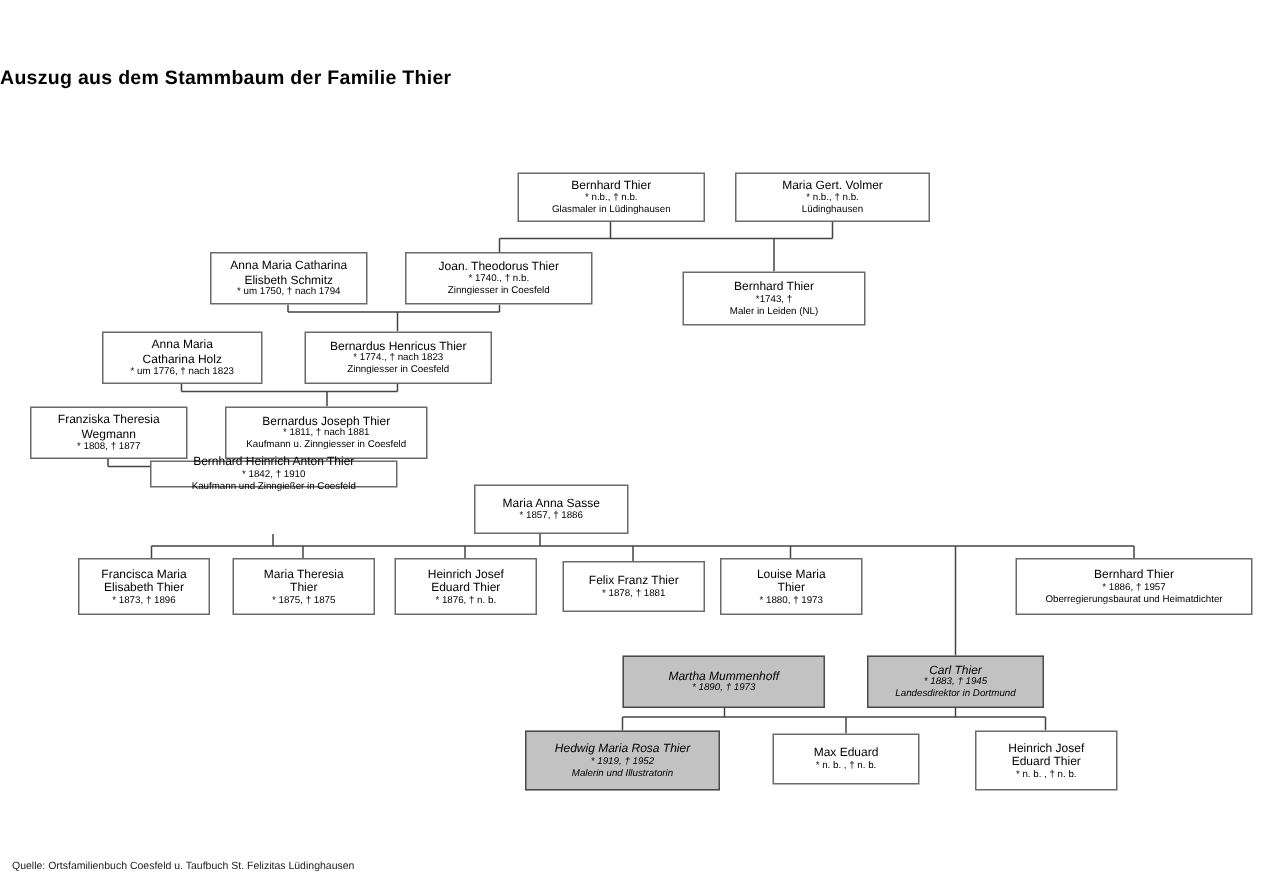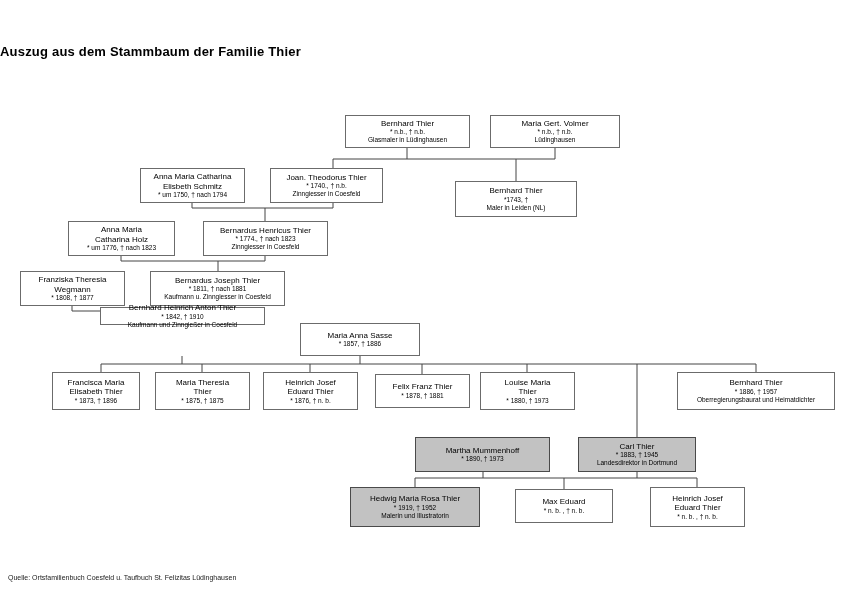--- a/index.html
+++ b/index.html
@@ -15,20 +15,21 @@
   .person{
     position:absolute;box-sizing:border-box;
     background:var(--box-fill,#fff);
     border:1px solid var(--box-border,#6b6b6b);
     display:flex;flex-direction:column;justify-content:center;align-items:center;
     text-align:center;padding:1px 2px;
   }
   .person.highlight{
     background:var(--hl-fill,#c2c2c2);
     border-color:#4a4a4a;
+    font-style:italic;
   }
   .pname{font-size:8px;line-height:9.5px;white-space:nowrap;}
   .pdetail{font-size:6.5px;line-height:8px;white-space:nowrap;}
   .pname:empty,.pdetail:empty{display:none;}
   .source-note{
     position:absolute;left:8px;top:574px;font-size:7px;color:#222;
   }
 </style>
 </head>
 <body>
@@ -61,21 +62,21 @@
   <span class="pdetail">Lüdinghausen</span>
 </div>
 
 <div class="person" style="left:140px;top:168px;width:105px;height:35px">
   <span class="pname">Anna Maria Catharina</span>
   <span class="pname">Elisbeth Schmitz</span>
   <span class="pdetail">* um 1750, † nach 1794</span>
 
 </div>
 
-<div class="person" style="left:270px;top:168px;width:113px;height:35px">
+<div class="person" style="left:270px;top:168px;width:125px;height:35px">
   <span class="pname">Joan. Theodorus Thier</span>
 
   <span class="pdetail">* 1740., † n.b.</span>
   <span class="pdetail">Zinngiesser in Coesfeld</span>
 </div>
 
 <div class="person" style="left:455px;top:181px;width:122px;height:36px">
   <span class="pname">Bernhard Thier</span>
 
   <span class="pdetail">*1743, †</span>
@@ -110,21 +111,21 @@
   <span class="pdetail">Kaufmann u. Zinngiesser in Coesfeld</span>
 </div>
 
 <div class="person" style="left:100px;top:307px;width:165px;height:18px">
   <span class="pname">Bernhard Heinrich Anton Thier</span>
 
   <span class="pdetail">* 1842, † 1910</span>
   <span class="pdetail">Kaufmann und Zinngießer in Coesfeld</span>
 </div>
 
-<div class="person" style="left:300px;top:323px;width:120px;height:33px">
+<div class="person" style="left:316px;top:323px;width:103px;height:33px">
   <span class="pname">Maria Anna Sasse</span>
 
   <span class="pdetail">* 1857, † 1886</span>
 
 </div>
 
 <div class="person" style="left:52px;top:372px;width:88px;height:38px">
   <span class="pname">Francisca Maria</span>
   <span class="pname">Elisabeth Thier</span>
   <span class="pdetail">* 1873, † 1896</span>

